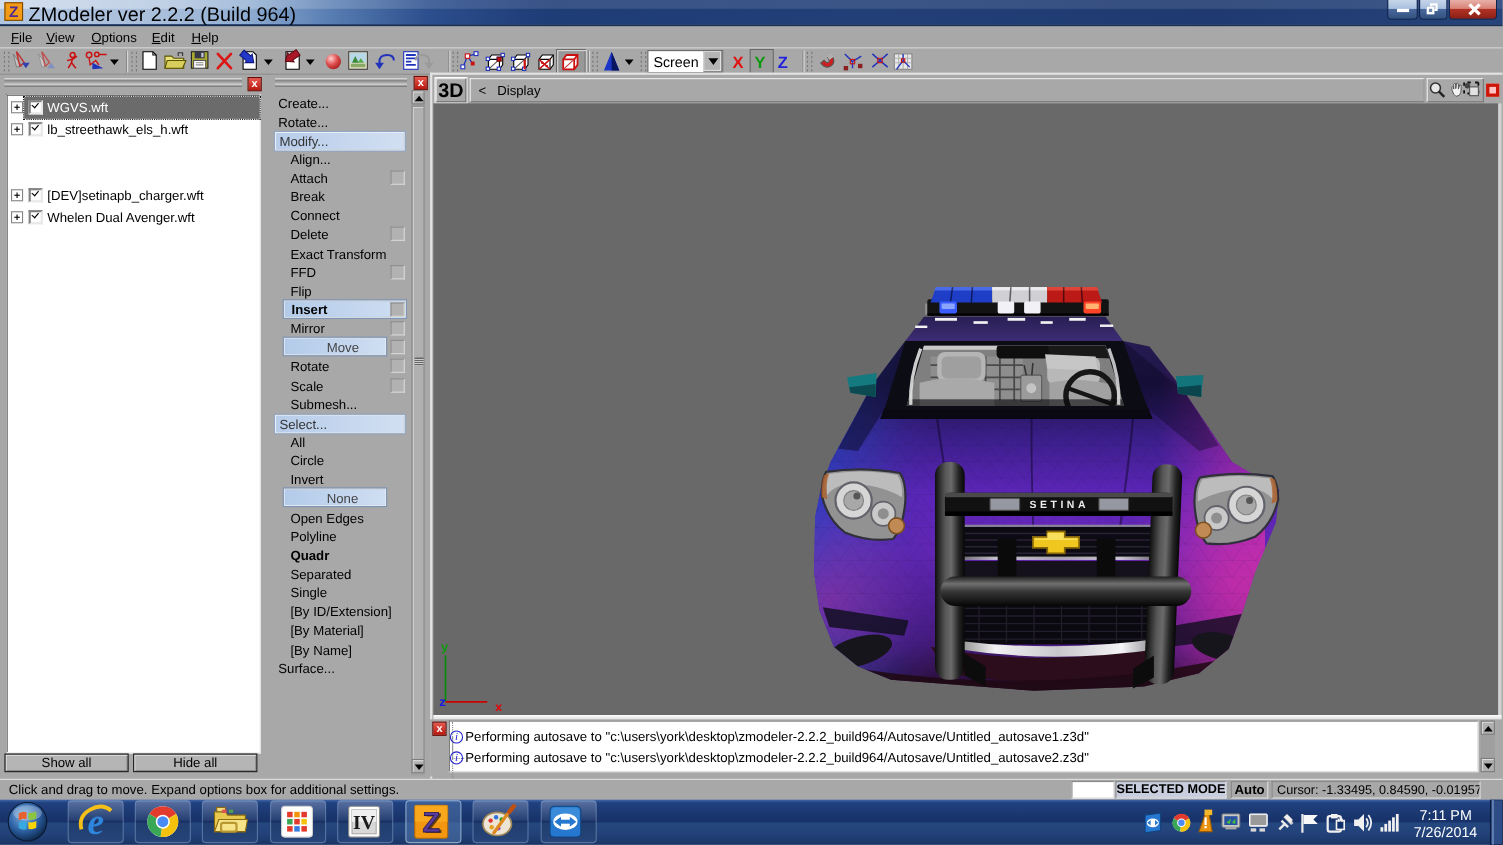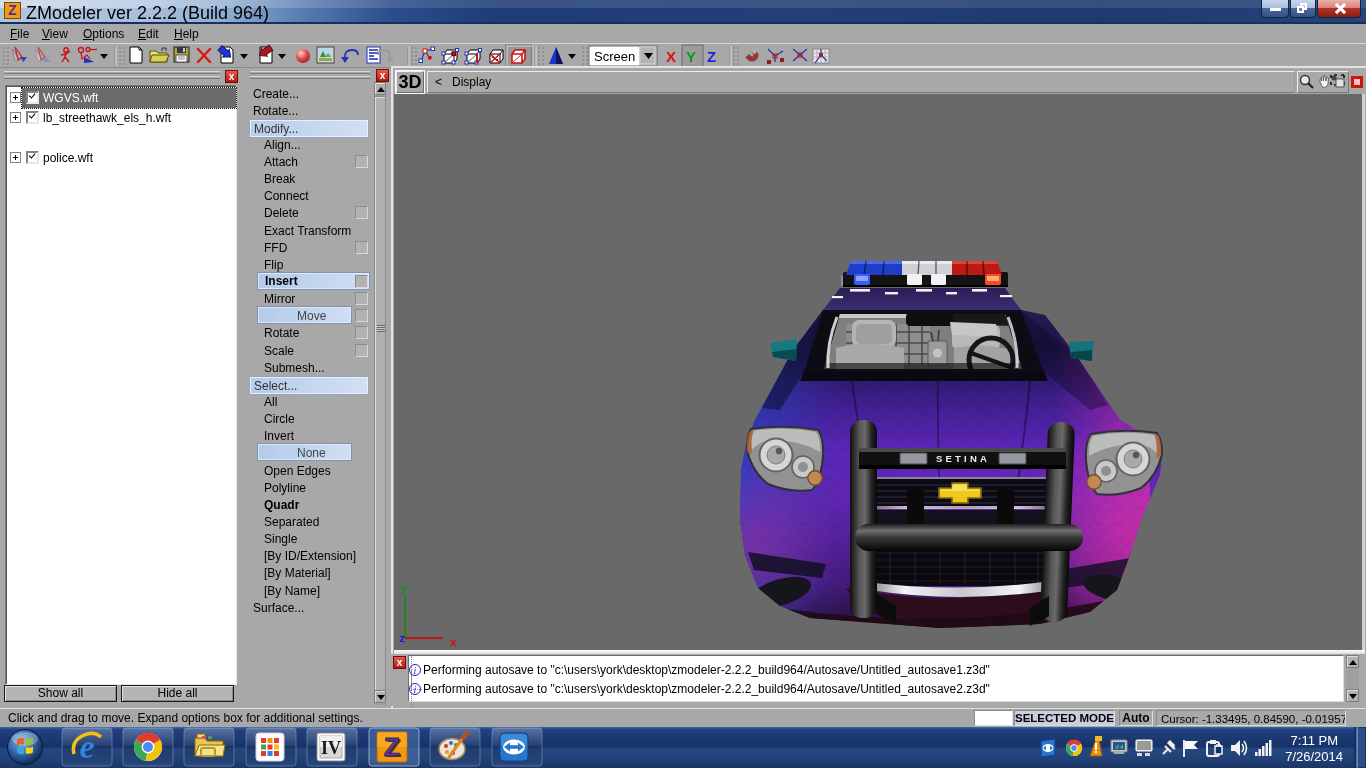--- a/index.html
+++ b/index.html
@@ -342,24 +342,29 @@
           <div class="hl"></div>
           <span class="exp"></span>
           <span class="cb"></span>
           <span class="lbl">WGVS.wft</span>
         </div>
       <div class="trow" style="top:22px;">
           <span class="exp"></span>
           <span class="cb"></span>
           <span class="lbl">lb_streethawk_els_h.wft</span>
         </div>
-      <div class="trow" style="top:62px;">
+      <div class="trow" style="top:82px;">
           <span class="exp"></span>
           <span class="cb"></span>
-          <span class="lbl">police.wft</span>
+          <span class="lbl">[DEV]setinapb_charger.wft</span>
+        </div>
+      <div class="trow" style="top:102px;">
+          <span class="exp"></span>
+          <span class="cb"></span>
+          <span class="lbl">Whelen Dual Avenger.wft</span>
         </div>
     </div>
     <div class="pbtn" style="left:4px;">Show all</div>
     <div class="pbtn" style="left:121px;">Hide all</div>
   </div>
 
   <div class="abs" id="cmdpanel">
     <div class="phead" style="left:0;top:0;width:144px;">
       <div class="ridge" style="top:3px;width:120px;"></div>
       <div class="ridge" style="top:8px;width:120px;"></div>

